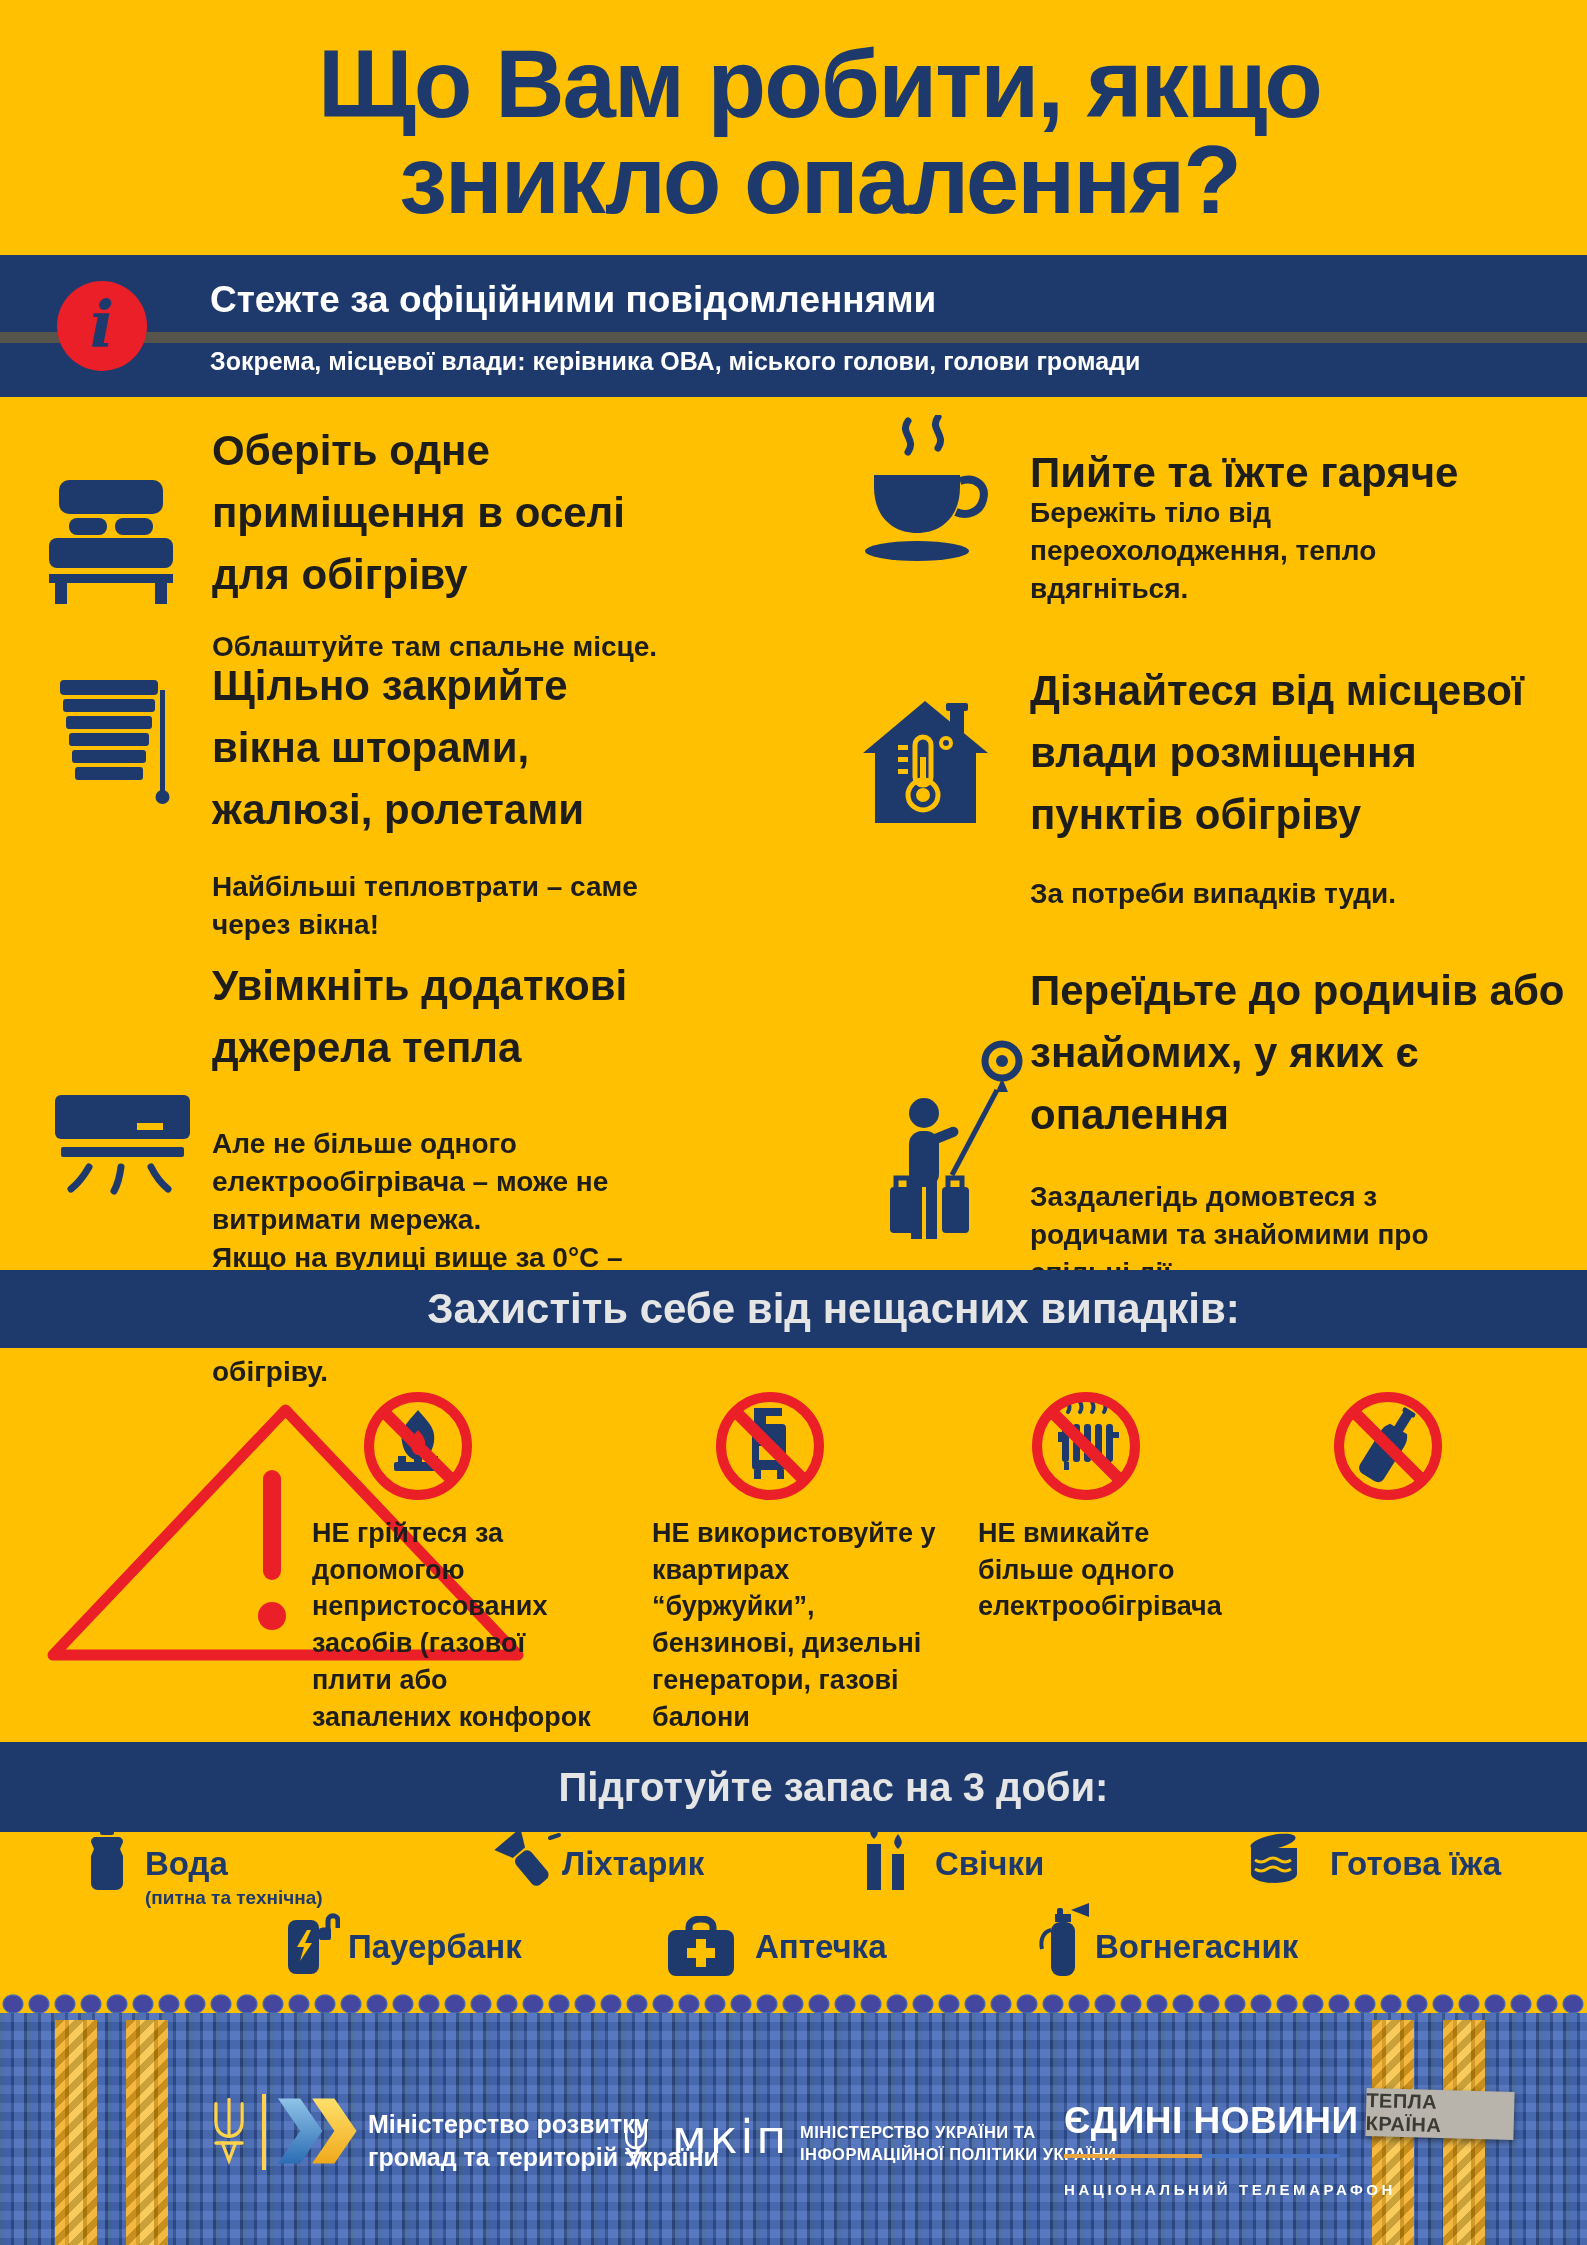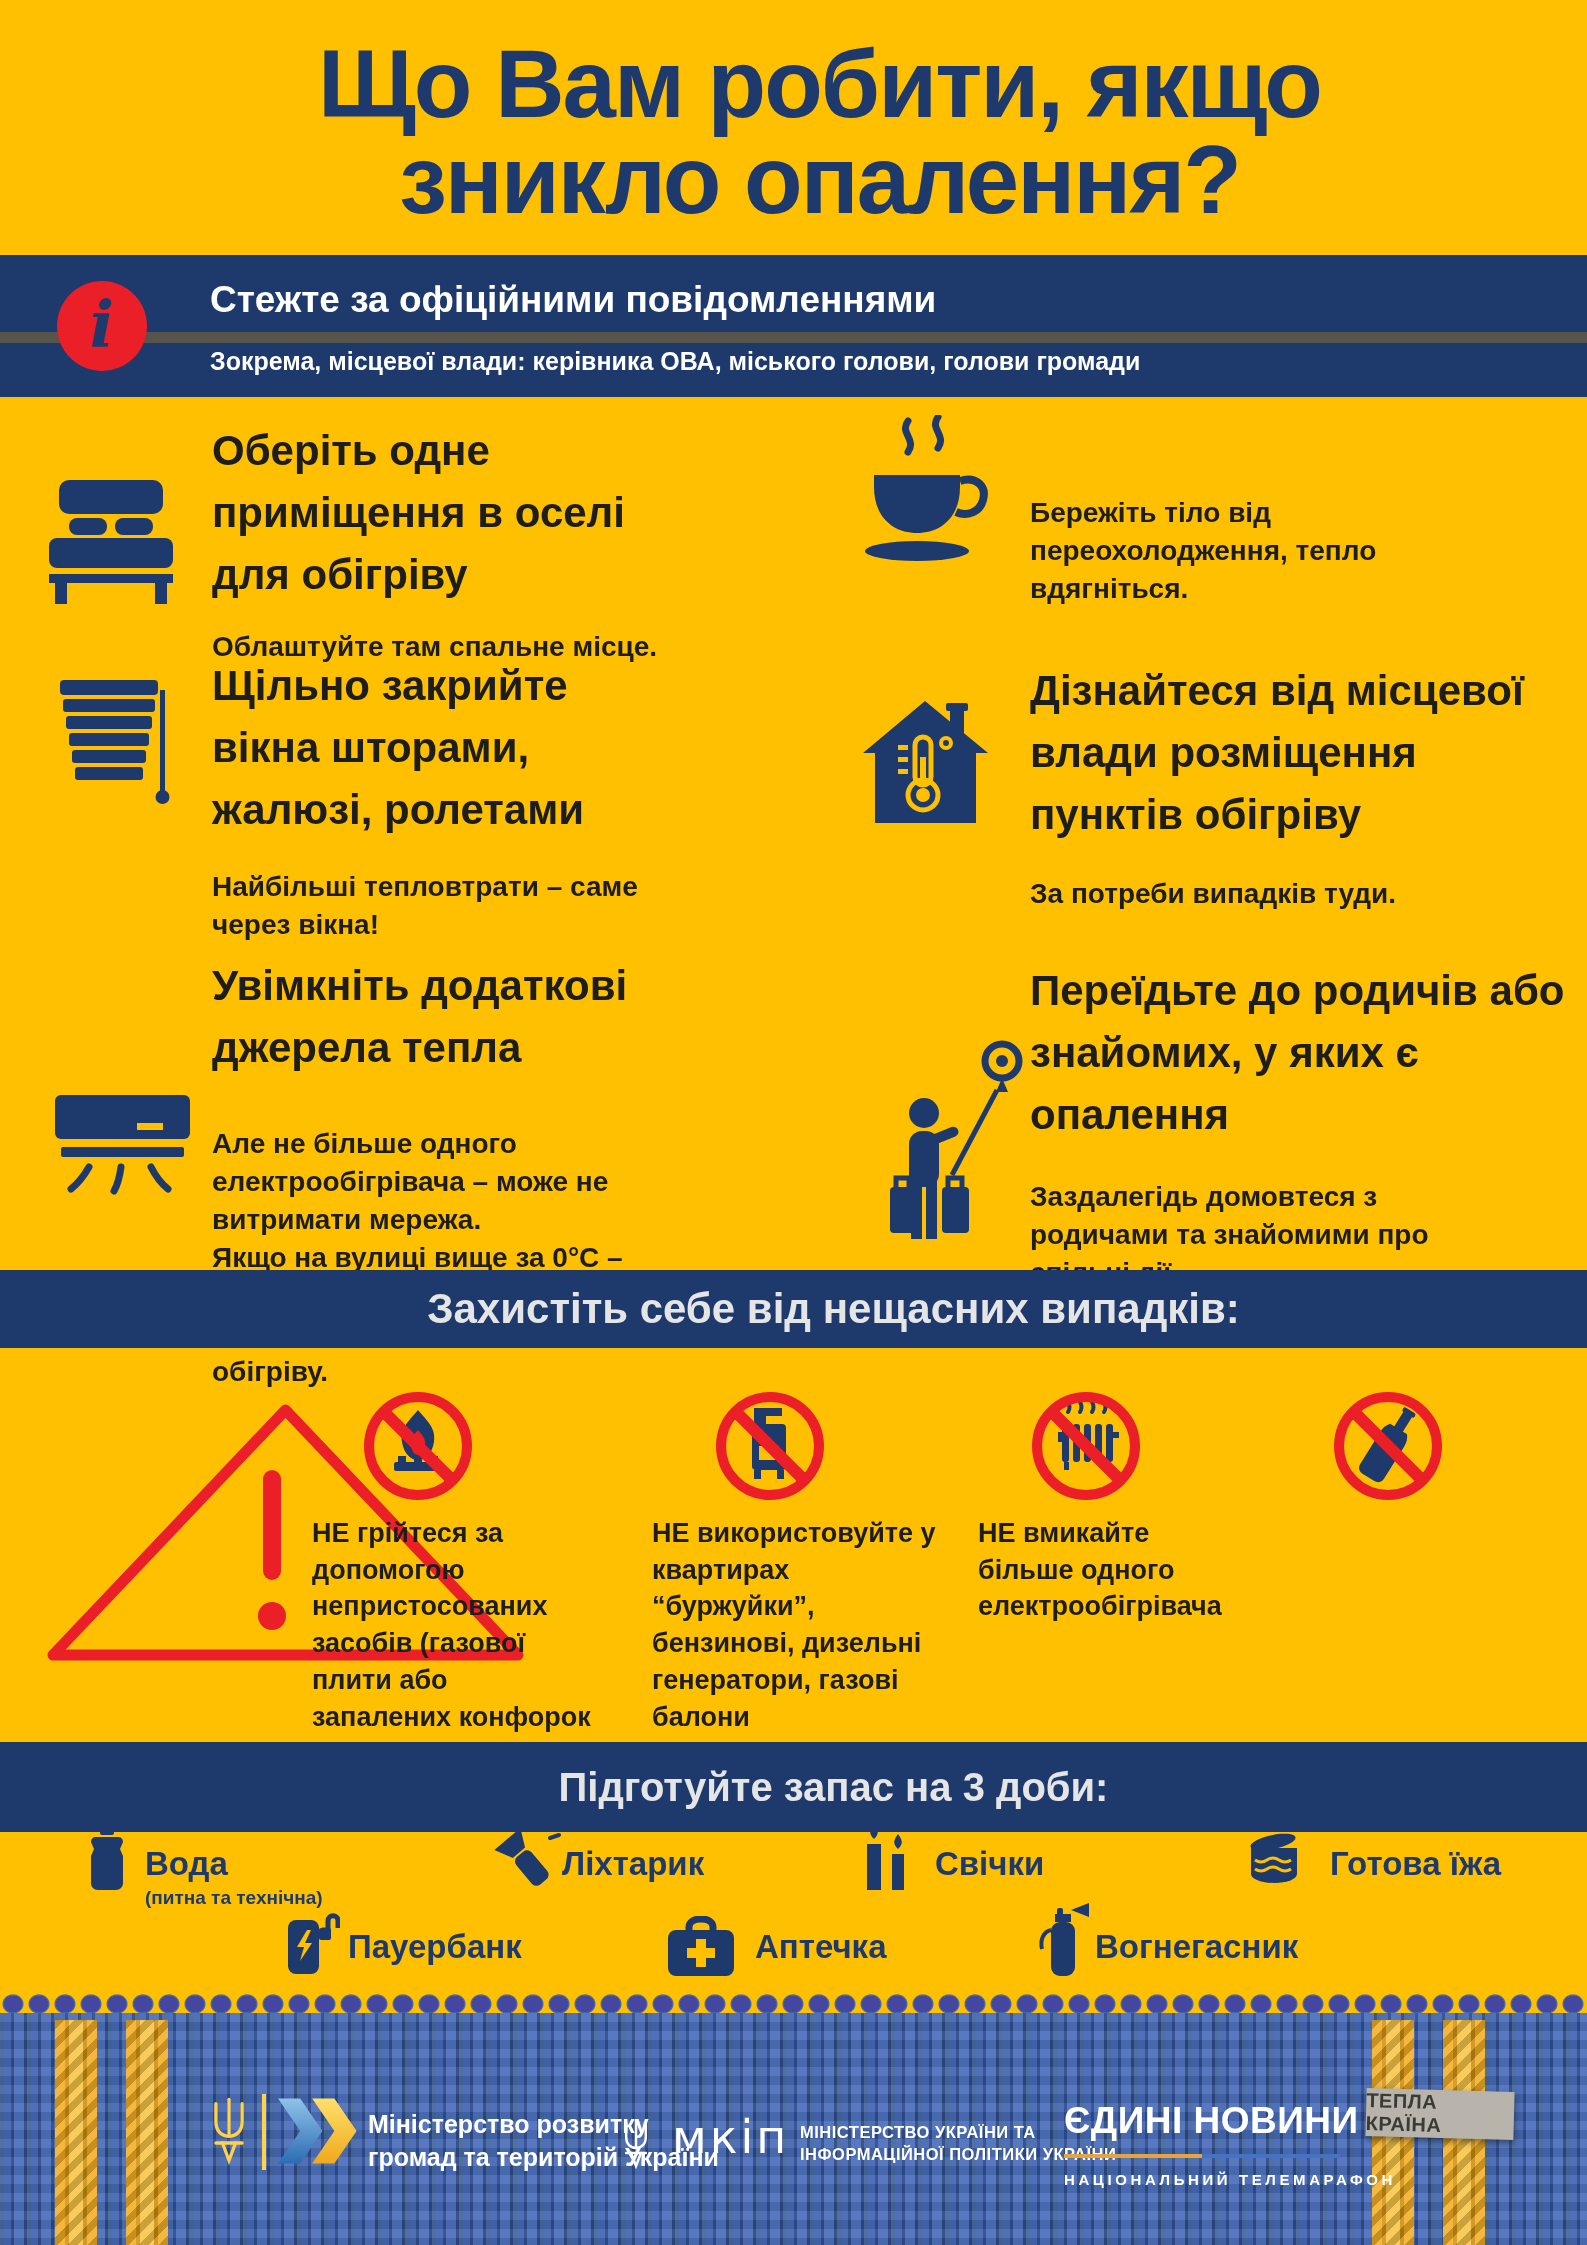--- a/index.html
+++ b/index.html
@@ -54,21 +54,21 @@
              font-size:25px;line-height:1.3;}
   .mkip-mark{position:absolute;left:672px;top:2110px;color:#fff;font-weight:400;
              font-size:46px;letter-spacing:3px;font-family:"DejaVu Sans",sans-serif;}
   .mkip-text{position:absolute;left:800px;top:2122px;color:#fff;font-weight:bold;
              font-size:16.5px;line-height:1.32;letter-spacing:.5px;}
   .news{position:absolute;left:1064px;top:2100px;width:276px;}
   .news-title{color:#fff;font-weight:bold;font-size:37px;letter-spacing:0.5px;white-space:nowrap;}
   .news-line{margin-top:12px;height:4px;display:flex;}
   .news-line .half-y{flex:1;background:#E8A33D;}
   .news-line .half-b{flex:1;background:#4472C4;}
-  .news-sub{margin-top:13px;color:#fff;font-weight:bold;font-size:15px;letter-spacing:3.6px;white-space:nowrap;}
+  .news-sub{margin-top:23px;color:#fff;font-weight:bold;font-size:15px;letter-spacing:3.6px;white-space:nowrap;}
   .tag{position:absolute;left:1366px;top:2090px;width:148px;height:48px;background:var(--taggray);
        transform:rotate(1.5deg);display:flex;align-items:center;justify-content:center;
        box-shadow:0 3px 7px rgba(0,0,0,.45);color:#3B3B35;font-weight:bold;font-size:20px;
        letter-spacing:.5px;}
 </style>
 </head>
 <body>
 
 <div class="page">
 
@@ -94,20 +94,21 @@
   </svg>
   <div class="tip-title" style="left:212px;top:420px;width:470px">Оберіть одне приміщення в оселі для обігріву</div>
   <div class="tip-text" style="left:212px;top:628px;width:540px">Облаштуйте там спальне місце.</div>
 
   <svg class="abs" style="left:848px;top:415px" width="156" height="170" viewBox="0 0 156 170">
     <path d="M60 6 c-9 12 9 18 0 31 M90 2 c-9 12 9 18 0 31" stroke="#1E3A6D" stroke-width="7" fill="none" stroke-linecap="round"></path>
     <path d="M26 60 h86 v12 c0 30 -19 46 -43 46 s-43 -16 -43 -46 z" fill="#1E3A6D"></path>
     <path d="M112 66 c16 -5 27 5 23 19 c-3 12 -16 17 -27 12" fill="none" stroke="#1E3A6D" stroke-width="8"></path>
     <ellipse cx="69" cy="136" rx="52" ry="10" fill="#1E3A6D"></ellipse>
   </svg>
+  <div class="tip-title" style="left:1030px;top:442px;width:520px">Пийте та їжте гаряче</div>
   <div class="tip-text" style="left:1030px;top:494px;width:380px">Бережіть тіло від переохолодження, тепло вдягніться.</div>
 
   <svg class="abs" style="left:60px;top:680px" width="112" height="130" viewBox="0 0 112 130" fill="#1E3A6D">
     <rect x="0" y="0" width="98" height="15" rx="4"></rect>
     <rect x="3" y="19" width="92" height="13" rx="3"></rect>
     <rect x="6" y="36" width="86" height="13" rx="3"></rect>
     <rect x="9" y="53" width="80" height="13" rx="3"></rect>
     <rect x="12" y="70" width="74" height="13" rx="3"></rect>
     <rect x="15" y="87" width="68" height="13" rx="3"></rect>
     <rect x="100" y="10" width="5" height="102"></rect>

